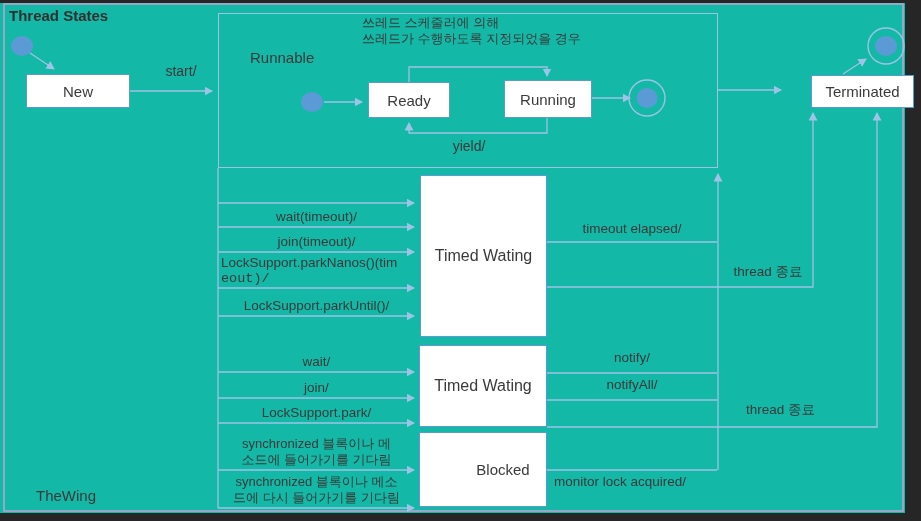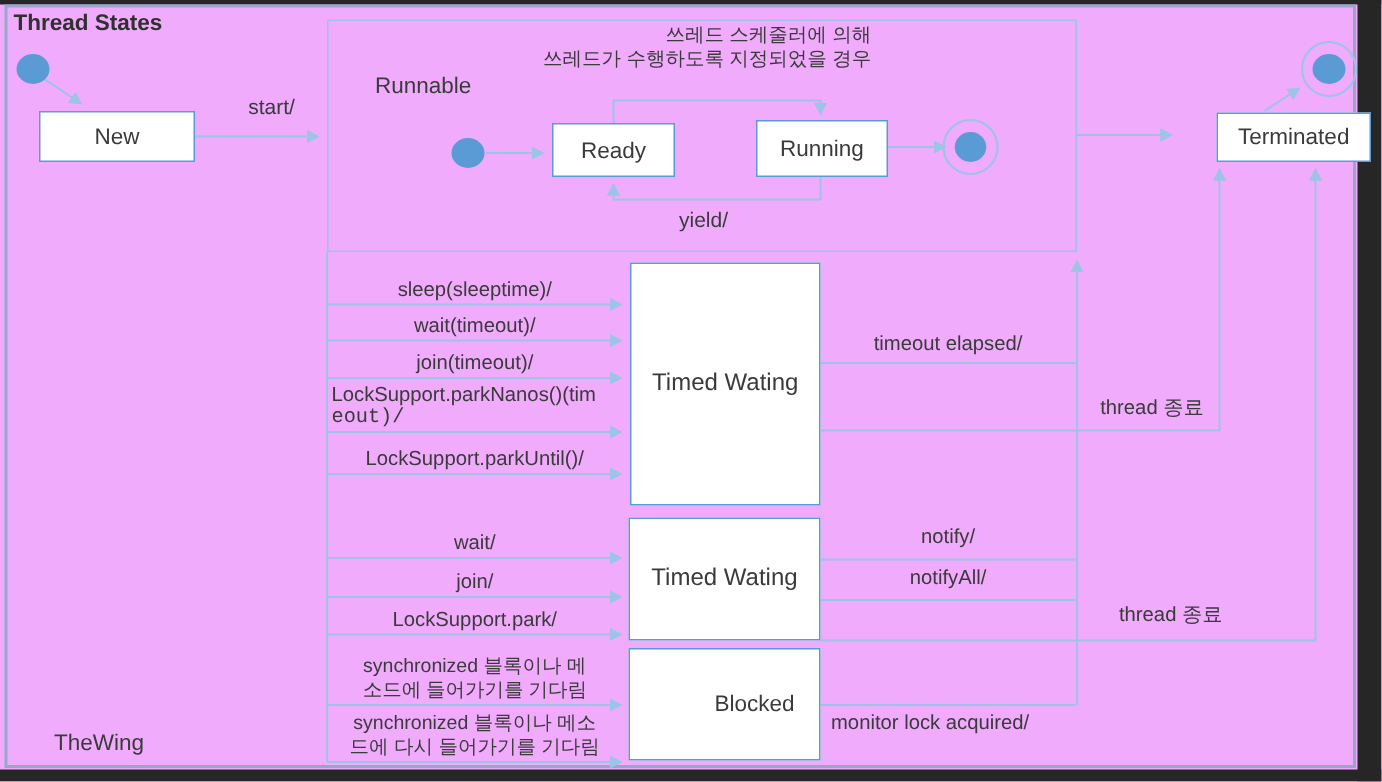--- a/index.html
+++ b/index.html
@@ -1,21 +1,21 @@
 <!DOCTYPE html>
 <html style="--line: #9dc3e6; --node: #5b9bd5; --box-border: #5b9bd5; --frame-border: #94a9c7; --text: #3a3a3a; --chrome: #262626;"><head>
 <meta charset="utf-8">
 <style>
   :root{
     --line:#9dc3e6; --node:#5b9bd5; --box-border:#5b9bd5;
     --frame-border:#94a9c7; --text:#3a3a3a; --chrome:#262626;
   }
   *{margin:0;padding:0;box-sizing:border-box;}
   body{font-family:"Liberation Sans","DejaVu Sans",sans-serif;background:#fff;}
-  .screen{position:relative;width:921px;height:521px;background:#f0abfc;overflow:hidden;color:var(--text);}
+  .screen{position:relative;width:921px;height:521px;background:#14b8a6;overflow:hidden;color:var(--text);}
   .chrome-top{position:absolute;left:0;top:0;width:921px;height:3px;background:var(--chrome);}
   .chrome-right{position:absolute;right:0;top:0;width:16px;height:521px;background:var(--chrome);}
   .chrome-bottom{position:absolute;left:0;bottom:0;width:921px;height:8px;background:var(--chrome);}
   .frame{position:absolute;left:3px;top:3px;width:901px;height:509px;border:2px solid var(--frame-border);background:transparent;}
   svg.wires{position:absolute;left:0;top:0;width:921px;height:521px;}
   svg.wires *{stroke:var(--line);stroke-width:1.3;fill:none;}
   svg.wires .dot{fill:var(--node);stroke:none;}
   svg.wires .ring{stroke:var(--line);fill:none;stroke-width:1.4;}
   svg.wires .ah{fill:var(--line);stroke:none;}
   .box{position:absolute;border:1.5px solid var(--box-border);background:#fff;display:flex;align-items:center;justify-content:center;font-size:15px;color:var(--text);}
@@ -82,21 +82,21 @@
     <line x1="547" y1="470" x2="717" y2="470"></line>
   </svg>
 
   <div class="title">Thread States</div>
 
   <div class="box" style="left:26px;top:74px;width:104px;height:34px;">
     <span>New</span>
   </div>
 
   <div class="container-box" style="left:218px;top:13px;width:500px;height:155px;"></div>
-  <div class="lbl kr" style="left:362px;top:15px;line-height:15.5px;text-align:right;">
+  <div class="lbl kr" style="left:362px;top:15px;line-height:15.5px;">
     <span style="display:block;">쓰레드 스케줄러에 의해</span>
     <span style="display:block;">쓰레드가 수행하도록 지정되었을 경우</span>
   </div>
   <div class="lbl" style="left:250px;top:50px;font-size:15px;text-align:center;">Runnable</div>
 
   <div class="box" style="left:368px;top:82px;width:82px;height:36px;">
     <span>Ready</span>
   </div>
   <div class="box" style="left:504px;top:80px;width:88px;height:38px;">
     <span>Running</span>
@@ -110,36 +110,35 @@
   <div class="box big" style="left:419px;top:345px;width:128px;height:82px;">
     <span>Timed Wating</span>
   </div>
   <div class="box" style="left:419px;top:432px;width:128px;height:75px;padding-left:40px;">
     <span>Blocked</span>
   </div>
 
   <div class="lbl ctr" style="left:151px;top:63px;width:60px;font-size:14px;">start/</div>
   <div class="lbl ctr" style="left:429px;top:138px;width:80px;font-size:14px;">yield/</div>
 
-  <div class="lbl ctr" style="left:218px;top:185px;width:197px;">sleep(sleeptime)/</div>
   <div class="lbl ctr" style="left:218px;top:209px;width:197px;">wait(timeout)/</div>
   <div class="lbl ctr" style="left:218px;top:234px;width:197px;">join(timeout)/</div>
   <div class="lbl" style="left:221px;top:255px;width:197px;">
     <span style="display:block;">LockSupport.parkNanos()(tim</span>
     <span style="display:block;font-family:Liberation Mono, monospace;">eout)/</span>
   </div>
   <div class="lbl ctr" style="left:218px;top:298px;width:197px;">LockSupport.parkUntil()/</div>
 
   <div class="lbl ctr" style="left:218px;top:354px;width:197px;">wait/</div>
   <div class="lbl ctr" style="left:218px;top:380px;width:197px;">join/</div>
   <div class="lbl ctr" style="left:218px;top:405px;width:197px;">LockSupport.park/</div>
 
   <div class="lbl ctr kr" style="left:218px;top:436px;width:197px;">
     <span style="display:block;">synchronized 블록이나 메</span>
-    <span style="display:block;font-family:Liberation Serif, serif;">소드에 들어가기를 기다림</span>
+    <span style="display:block;">소드에 들어가기를 기다림</span>
   </div>
   <div class="lbl ctr kr" style="left:218px;top:474px;width:197px;">
     <span style="display:block;">synchronized 블록이나 메소</span>
     <span style="display:block;">드에 다시 들어가기를 기다림</span>
   </div>
 
   <div class="lbl ctr" style="left:547px;top:221px;width:170px;">timeout elapsed/</div>
   <div class="lbl ctr" style="left:718px;top:264px;width:100px;">thread 종료</div>
   <div class="lbl ctr" style="left:547px;top:350px;width:170px;">notify/</div>
   <div class="lbl ctr" style="left:547px;top:377px;width:170px;">notifyAll/</div>

